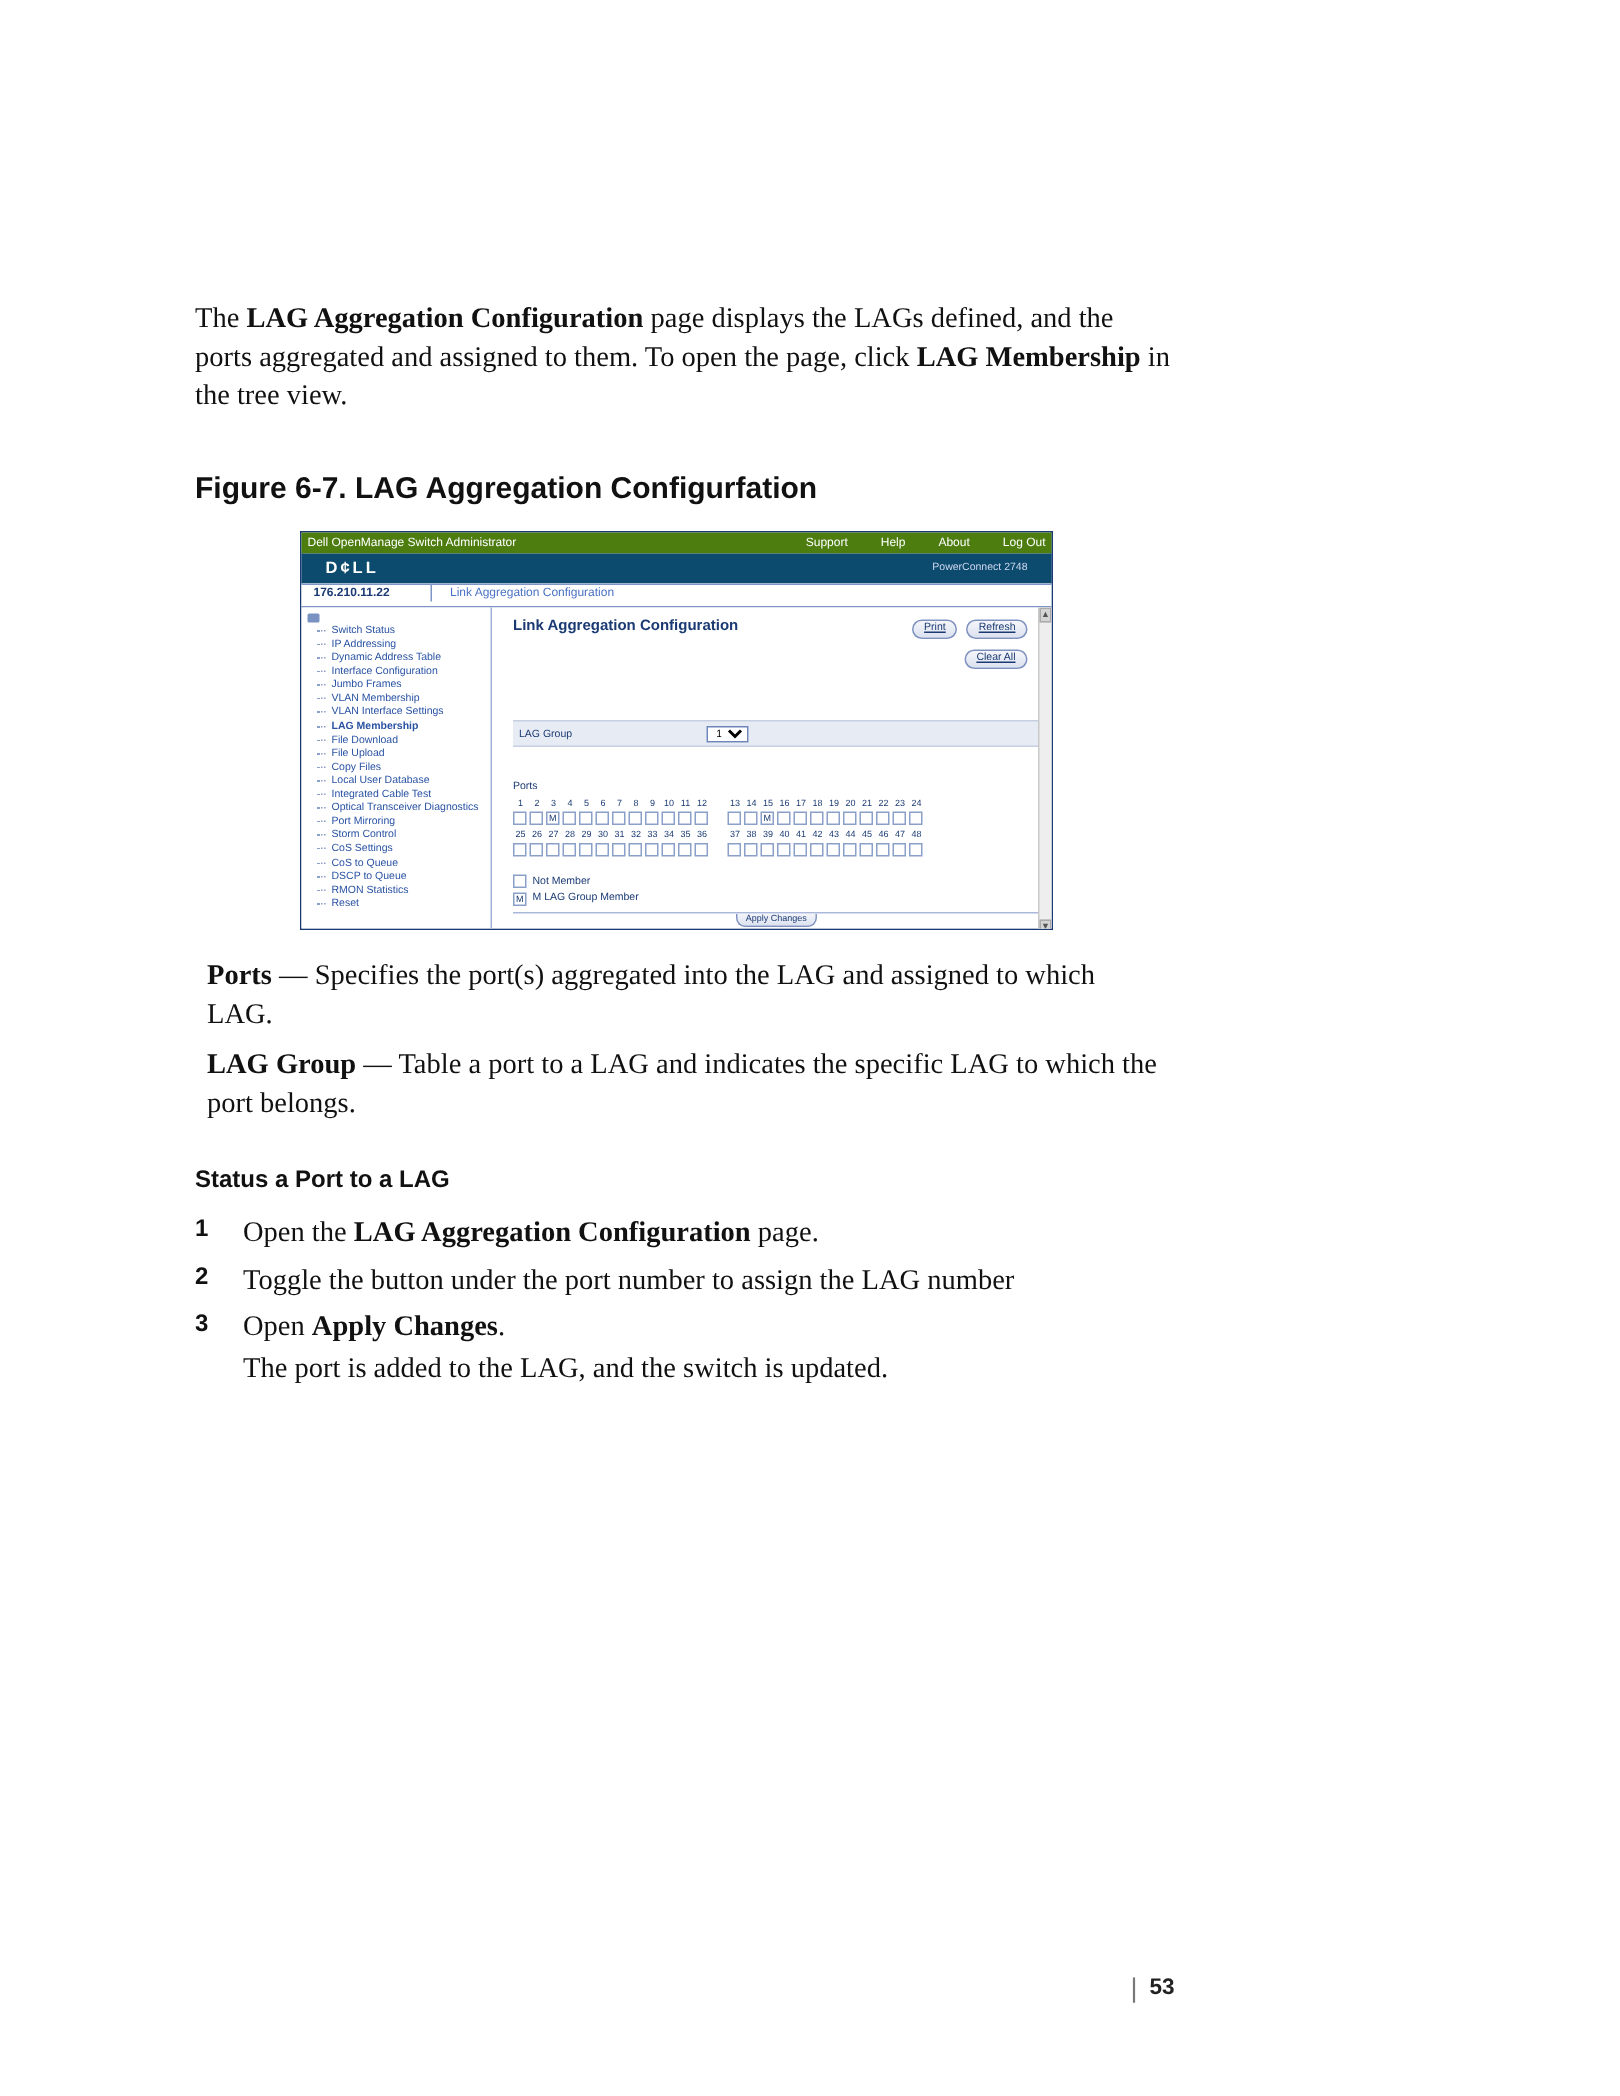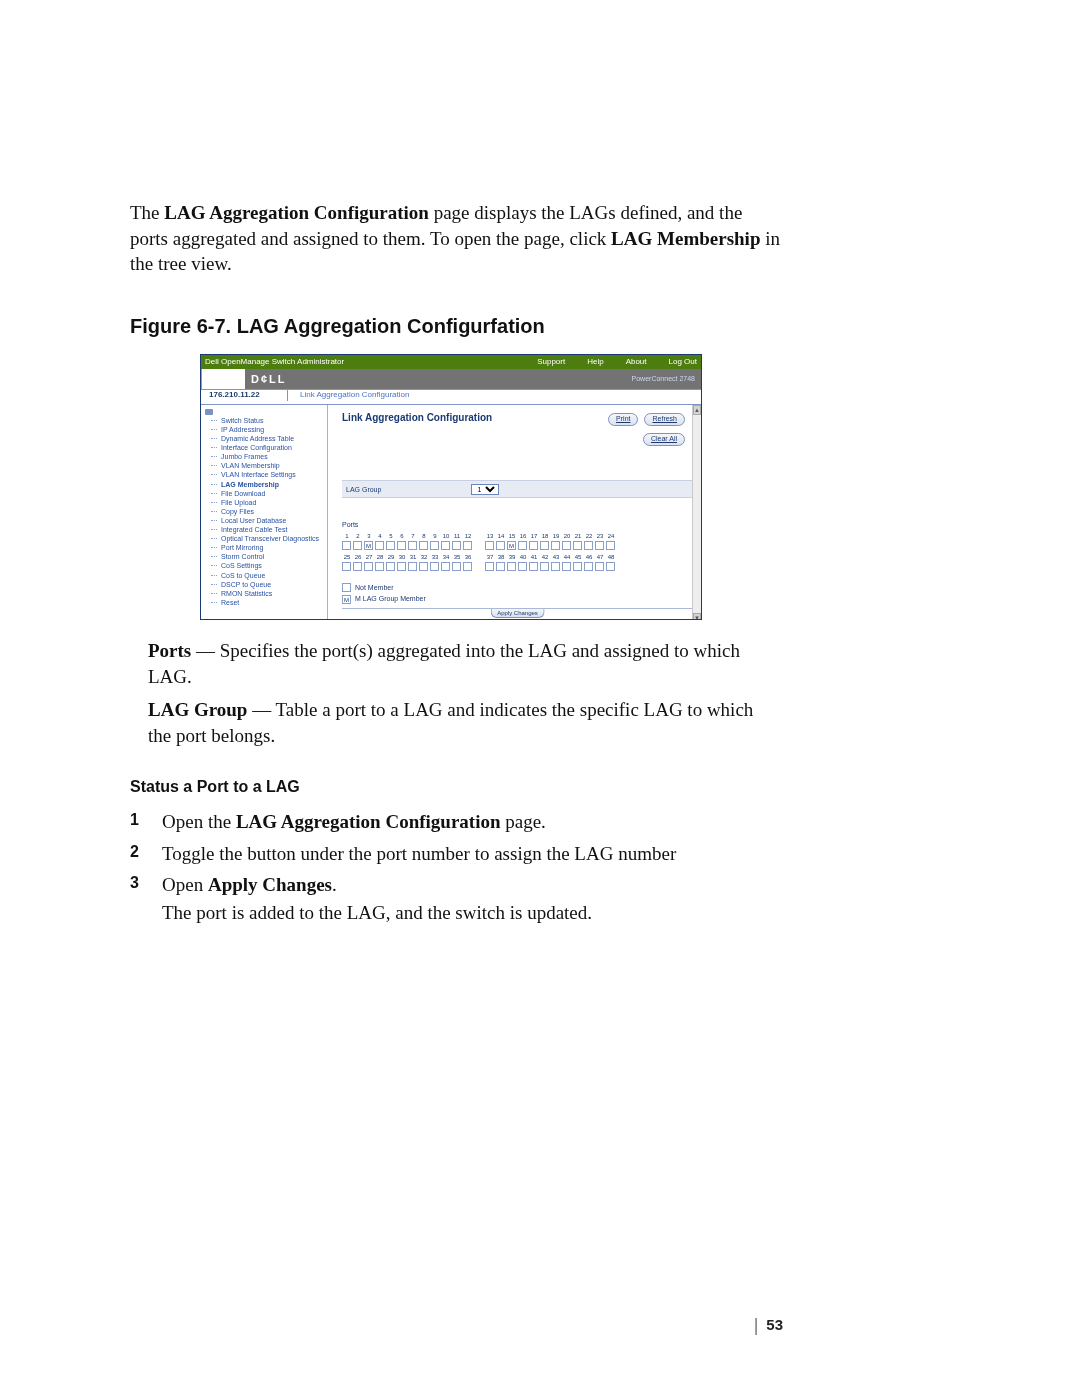--- a/index.html
+++ b/index.html
@@ -45,30 +45,29 @@
     color: #fff;
     display: flex;
     align-items: center;
     height: 14px;
     padding: 0 4px;
     font-size: 8px;
   }
   .top-bar .app-title { flex: 1; }
   .top-bar .nav { display: flex; gap: 22px; }
   .brand-row {
-    background: #737373;
+    background: #0c4a6e;
     color: #fff;
     height: 20px;
     display: flex;
     align-items: center;
-    padding: 0 6px;
+    padding: 0 16px;
     font-weight: bold;
     letter-spacing: 2px;
     font-size: 11px;
-    margin-left: 44px;
   }
   .brand-row .spacer { flex: 1; }
   .brand-row .model {
     font-size: 7px;
     letter-spacing: 0;
     font-weight: normal;
     color: #cfd8ef;
   }
   .crumb-row {
     display: flex;
@@ -268,21 +267,21 @@
     border: 1px solid #7e91bf;
     border-top: none;
     border-radius: 0 0 6px 6px;
     padding: 0 6px;
     line-height: 8px;
     color: #1b3a73;
   }
 
   
   .body-text { margin-top: 18px; }
-  .body-text p { margin: 4px 18px 8px; }
+  .body-text p { margin: 4px 8px 8px; }
   .subhead {
     font-family: Arial, Helvetica, sans-serif;
     font-weight: bold;
     font-size: 16px;
     margin-top: 28px;
     margin-bottom: 10px;
   }
   ol.steps {
     list-style: none;
     padding: 0;

